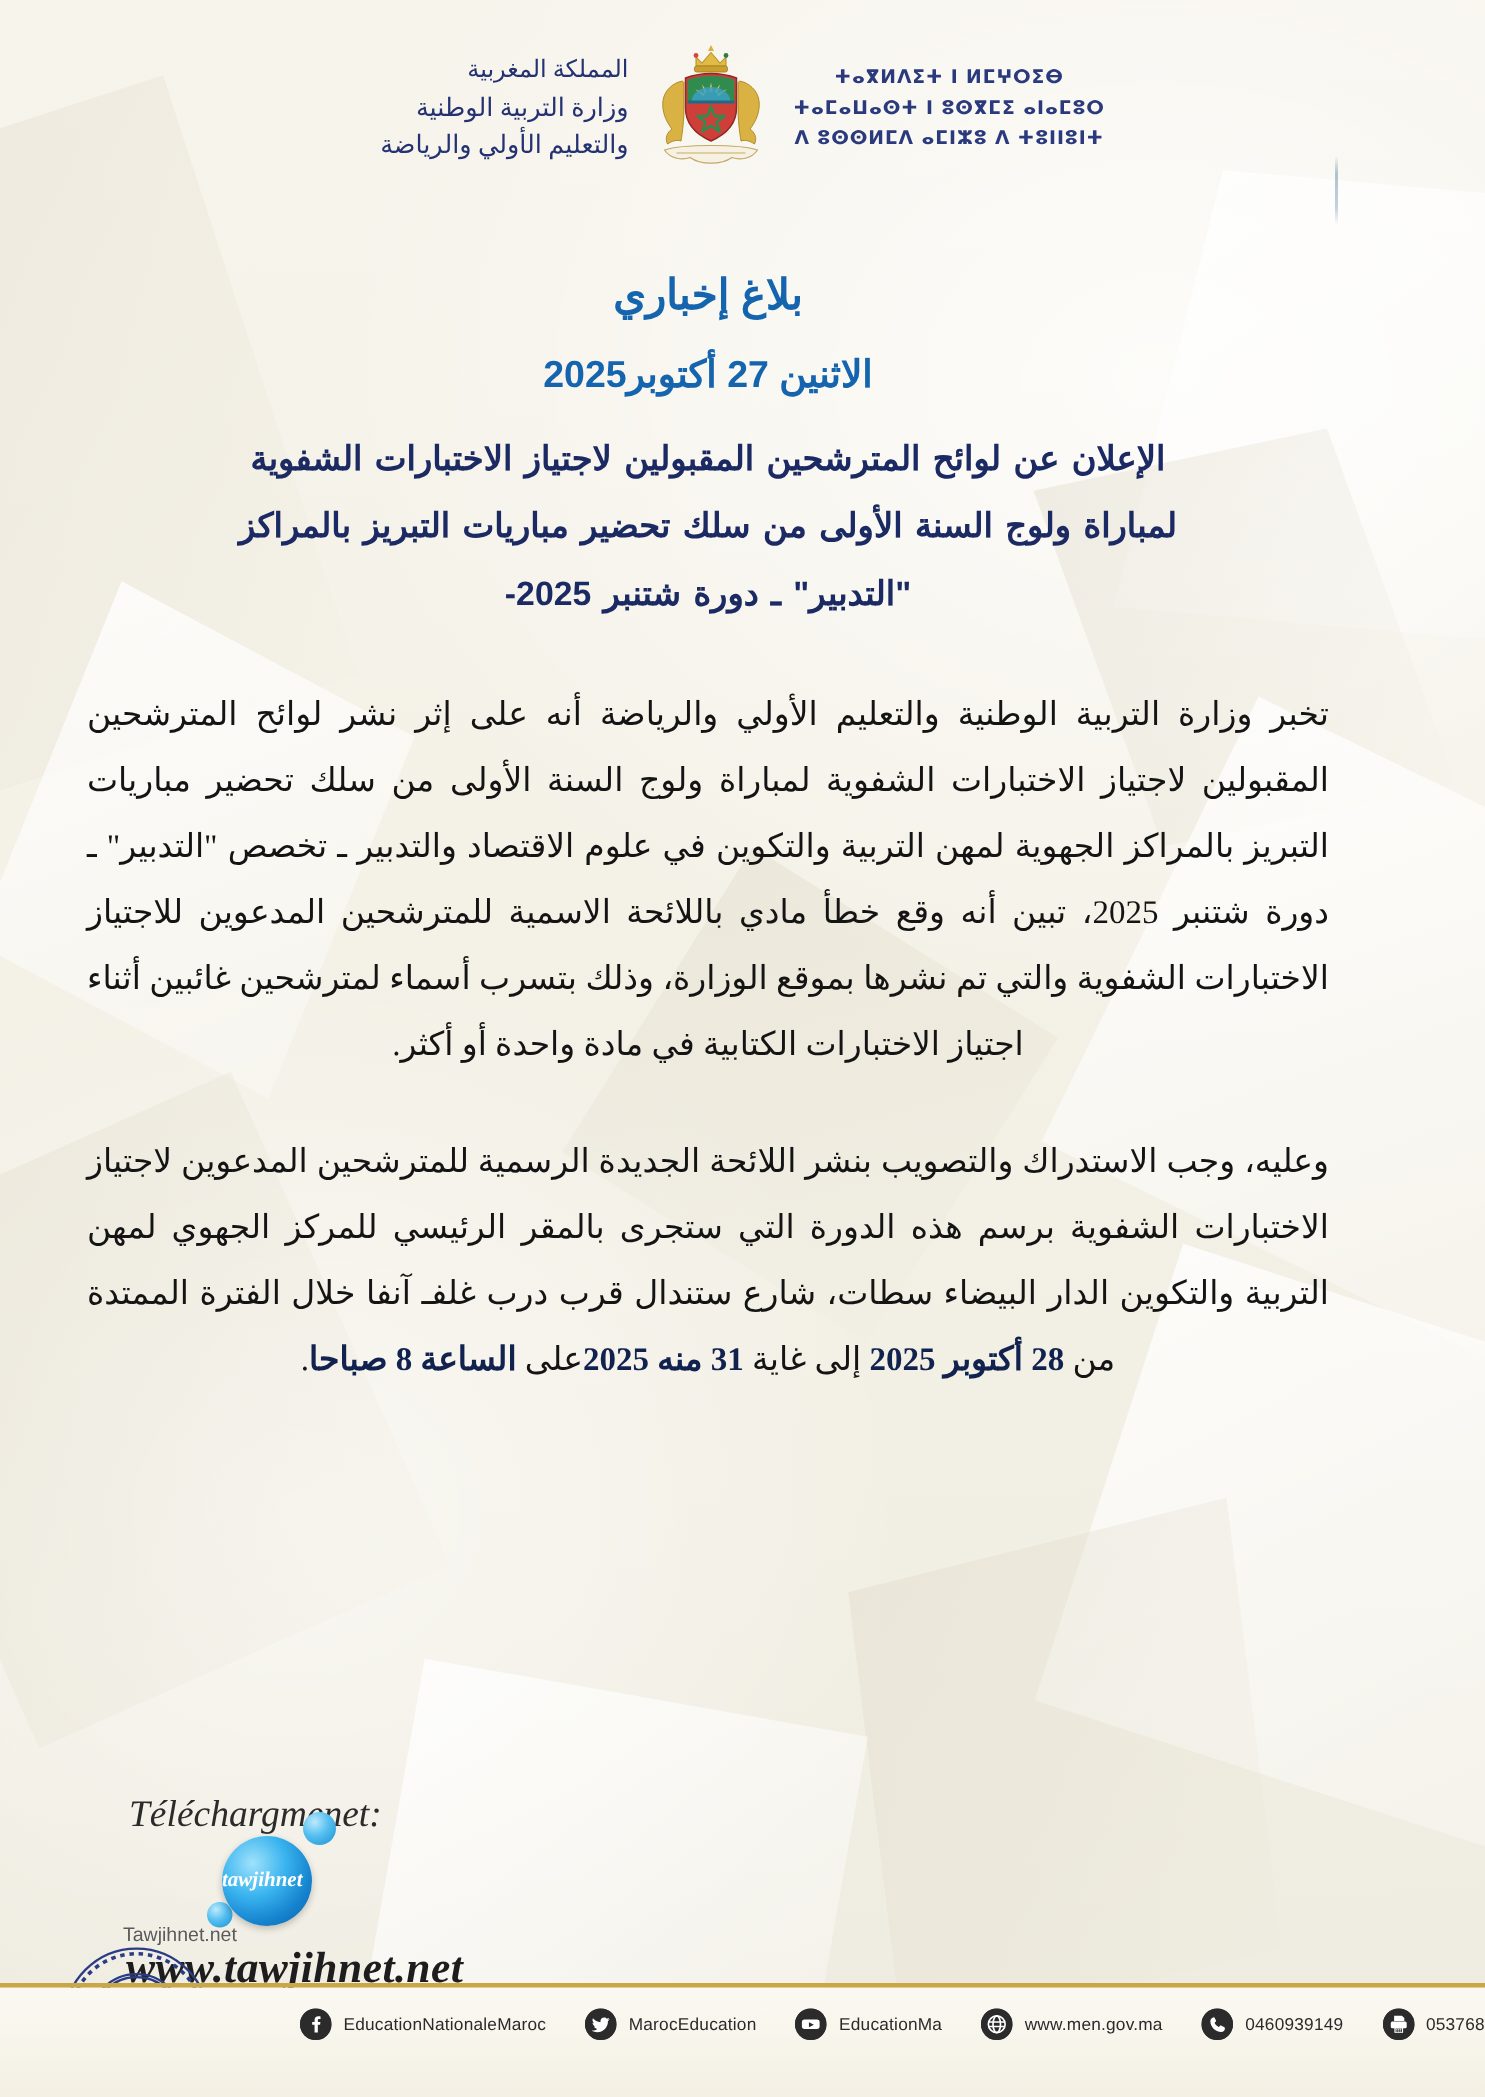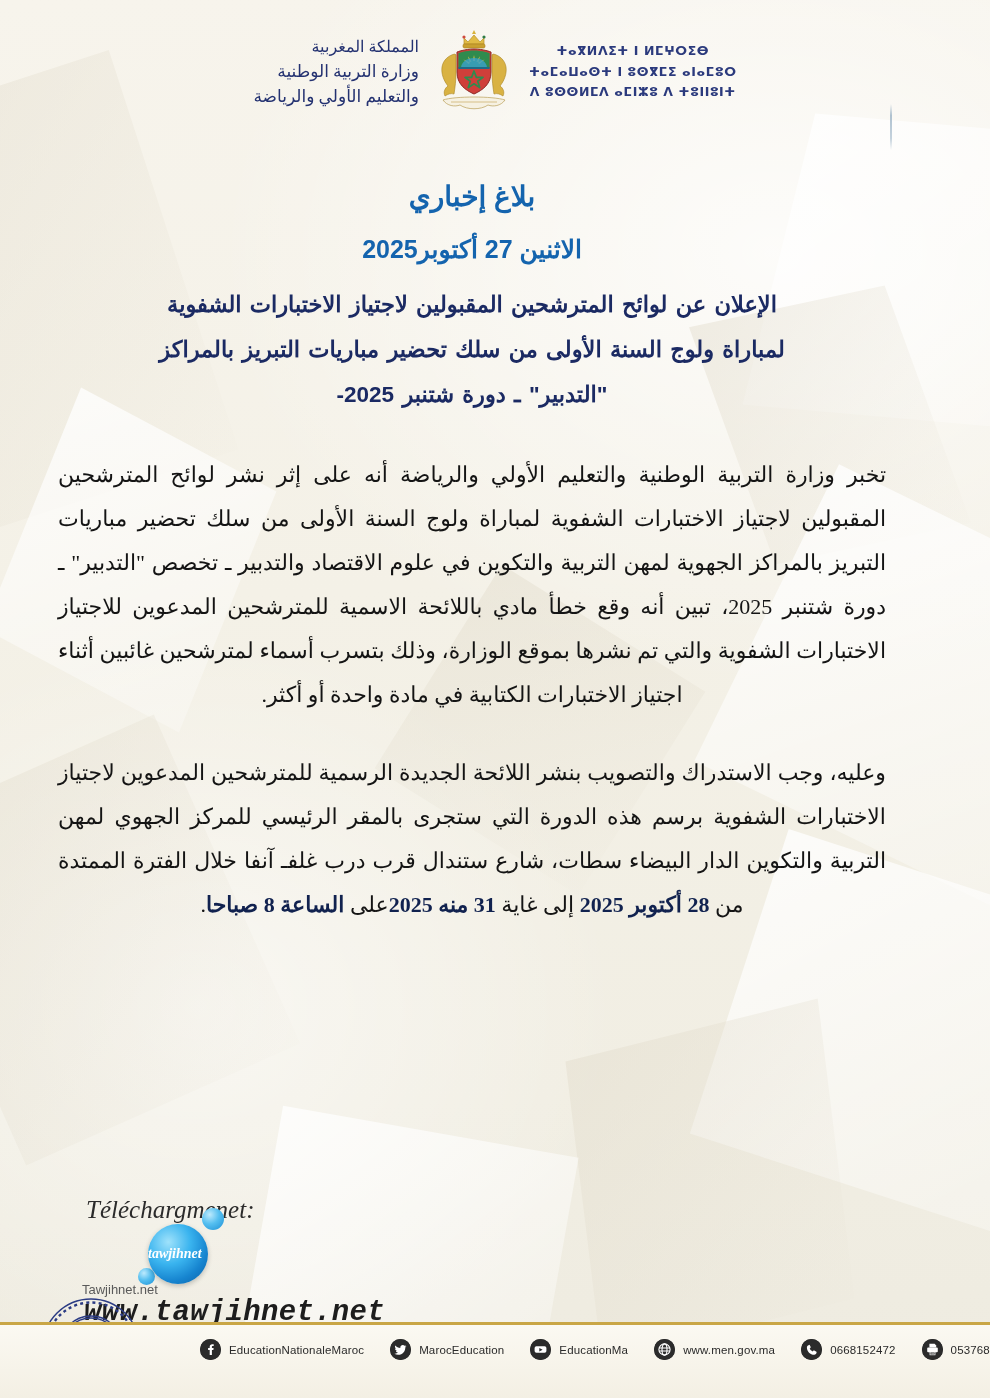--- a/index.html
+++ b/index.html
@@ -208,21 +208,21 @@
     top: 86px;
     font-family: "Liberation Sans", sans-serif;
     font-size: 13px;
     color: #5a5a5a;
     direction: ltr;
   }
   .wm-url {
     position: absolute;
     left: 32px;
     top: 100px;
-    font-family: Liberation Mono, monospace;
+    font-family: Liberation Serif, serif;
     font-style: italic;
     font-weight: 700;
     font-size: 29px;
     color: #1d1d1d;
     direction: ltr;
     letter-spacing: .3px;
   }
 
   
   .stamp {
@@ -427,21 +427,21 @@
         <span class="foot-label">www.men.gov.ma</span>
       </div>
 
       <div class="foot-item">
         <span class="foot-ico">
           <svg width="21" height="21" viewBox="0 0 21 21">
               <circle cx="10.5" cy="10.5" r="10.5" fill="#2b2b2b"></circle>
               <path d="M7.8 5.5c.4 0 .7.2.9.6l.9 1.7c.2.4.1.8-.2 1.1l-.7.6c.6 1.3 1.6 2.3 2.9 2.9l.6-.7c.3-.3.7-.4 1.1-.2l1.7.9c.4.2.6.5.6.9 0 1.3-1.1 2.4-2.4 2.4-4 0-7.3-3.3-7.3-7.3 0-1.3 1.1-2.4 2.4-2.4z" fill="#fff"></path>
             </svg>
         </span>
-        <span class="foot-label">0668152472</span>
+        <span class="foot-label">0460939149</span>
       </div>
 
       <div class="foot-item">
         <span class="foot-ico">
           <svg width="21" height="21" viewBox="0 0 21 21">
               <circle cx="10.5" cy="10.5" r="10.5" fill="#2b2b2b"></circle>
               <path d="M7.4 4.8h5.2l1.6 1.6v2h-6.8z" fill="#fff"></path>
               <rect x="5.2" y="8.6" width="10.6" height="4.6" rx="1" fill="#fff"></rect>
               <rect x="7.6" y="12.6" width="5.8" height="3.6" fill="#fff"></rect>
               <g fill="#2b2b2b">

